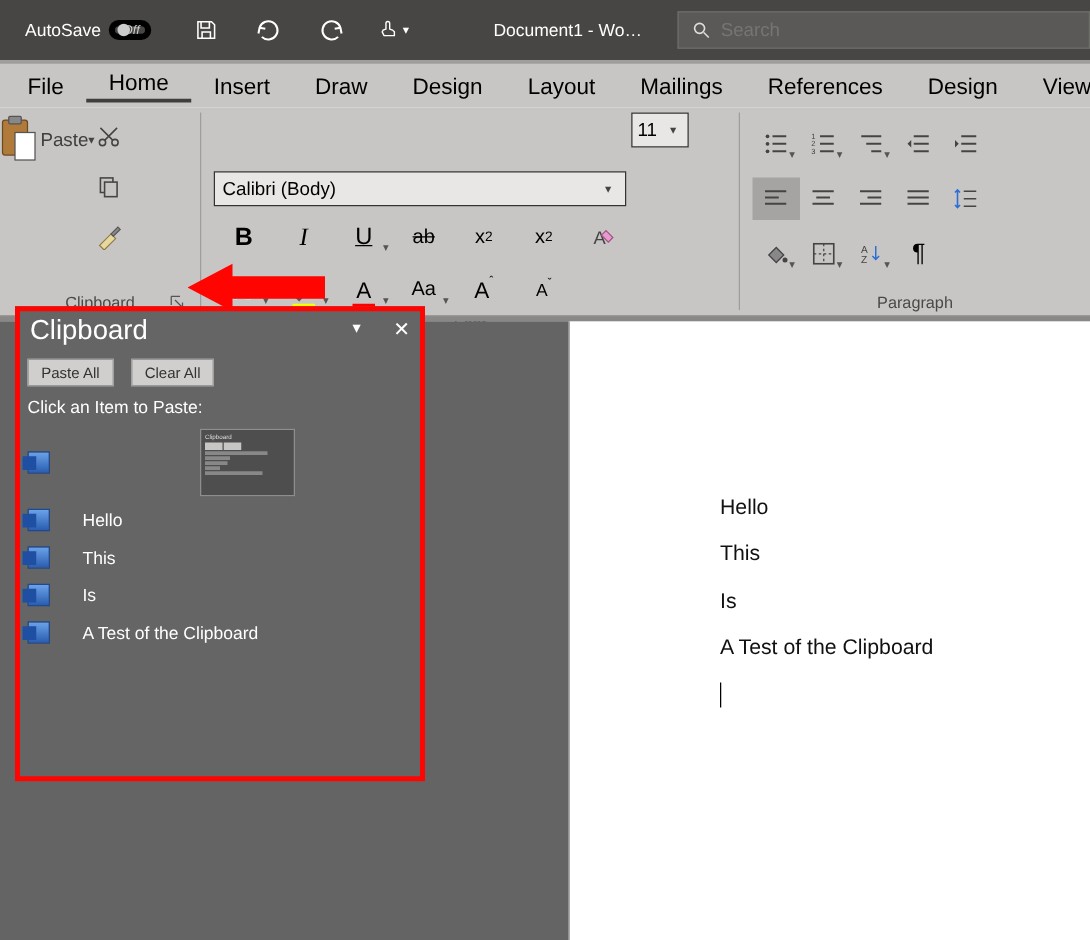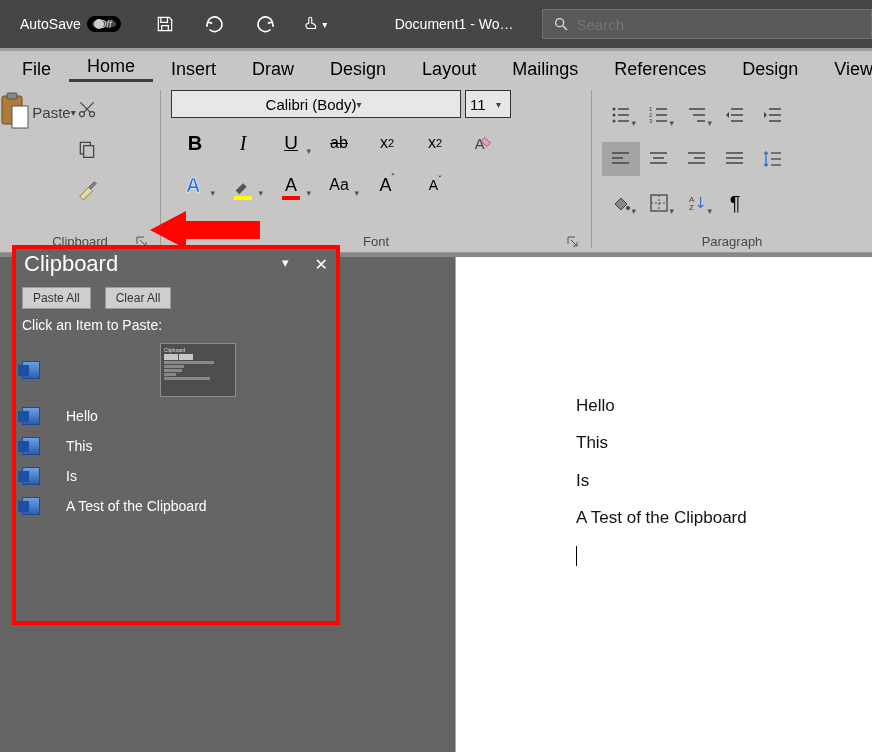--- a/index.html
+++ b/index.html
@@ -29,21 +29,21 @@
   .group { display:flex; flex-direction:column; justify-content:space-between; padding:4px 10px 2px 10px; }
   .group-body { flex:1; display:flex; align-items:flex-start; gap:10px; }
   .group-label { font-size:13px; color:#4a4948; text-align:center; padding:2px 0 1px 0; position:relative;}
   .launcher { position:absolute; right:0; bottom:0; width:16px; height:16px; cursor:pointer; display:flex; align-items:center; justify-content:center;}
   .btn { display:flex; flex-direction:row; align-items:center; justify-content:center; cursor:pointer; color:#3f3e3d; }
   .large { width:54px; }
   .large .ico { width:38px; height:44px; display:flex; align-items:center; justify-content:center;}
   .small-col { display:flex; flex-direction:column; gap:14px; padding-top:6px;}
   .small { width:26px; height:26px; display:flex; align-items:center; justify-content:center; cursor:pointer;}
   .fontbox, .sizebox { background:#e9e7e5; border:1px solid #333; height:28px; display:flex; align-items:center; }
-  .fontbox { width:290px; padding:0 6px; justify-content:center;}
+  .fontbox { width:330px; padding:0 6px; justify-content:space-between;margin-top:47px;}
   .sizebox { width:46px; margin-left:4px; padding:0 4px; justify-content:space-between;}
   .dd-caret { width:10px; font-size:10px;}
   .fontrow2, .fontrow3, .pararow1, .pararow2 { display:flex; gap:0px; align-items:center; padding-top:8px; }
   .rbtn { width:48px; height:34px; display:flex; align-items:center; justify-content:center; cursor:pointer; font-size:18px; position:relative;}
   .rbtn.narrow { width:38px; }
   .rbtn.caret::after { content:"▾"; font-size:9px; position:absolute; right:4px; bottom:4px; color:#555;}
   .rbtn.active { background:#a6a4a2; }
   .underline-color { position:absolute; bottom:2px; height:4px; width:18px; }
   
   

